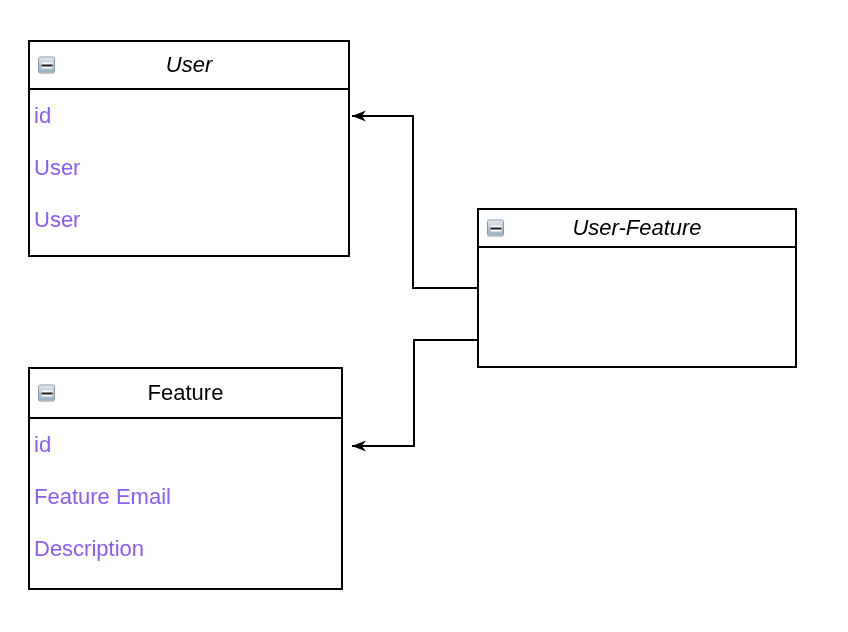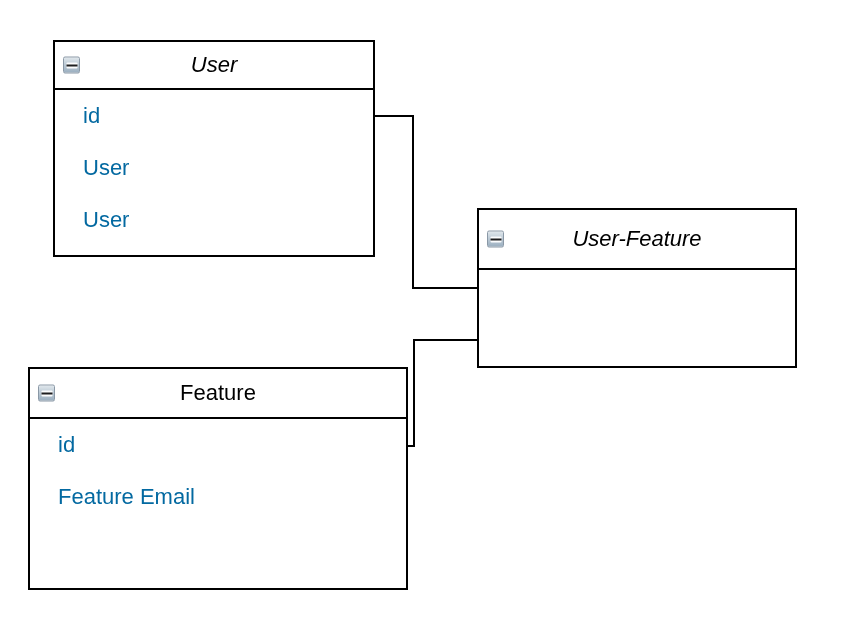--- a/index.html
+++ b/index.html
@@ -6,33 +6,33 @@
   html, body { width: 848px; height: 632px; background: #ffffff; overflow: hidden; }
   body { font-family: "Liberation Sans", "DejaVu Sans", sans-serif; color: #000000; position: relative; }
 
   .canvas { position: absolute; left: 0; top: 0; width: 848px; height: 632px; }
 
   .entity {
     position: absolute;
     background: #ffffff;
     border: 2px solid #000000;
   }
-  .entity-user          { left: 28px;  top: 40px;  width: 322px; height: 217px; margin-left: 25px; }
+  .entity-user          { left: 28px;  top: 40px;  width: 322px; height: 217px; }
   .entity-user-feature  { left: 477px; top: 208px; width: 320px; height: 160px; }
-  .entity-feature       { left: 28px;  top: 367px; width: 380px; height: 223px; }
+  .entity-feature       { left: 28px;  top: 367px; width: 315px; height: 223px; }
 
   .entity-header {
     position: relative;
     border-bottom: 2px solid #000000;
     display: flex;
     align-items: center;
     justify-content: center;
   }
   .entity-user .entity-header         { height: 48px; }
-  .entity-user-feature .entity-header { height: 60px; }
+  .entity-user-feature .entity-header { height: 38px; }
   .entity-feature .entity-header      { height: 50px; }
 
   .entity-title {
     font-size: 22px;
     color: #000000;
     white-space: nowrap;
   }
   .entity-title.italic { font-style: italic; }
 
   .collapse-btn {
@@ -63,23 +63,23 @@
     transform: translate(-50%, -50%);
     width: 11px; height: 2px;
     background: #1e1e20;
   }
 
   .entity-fields { padding-top: 0; }
   .field-row {
     height: 52px;
     display: flex;
     align-items: center;
-    padding-left: 28px;
+    padding-left: 4px;
     font-size: 22px;
-    color: #0369a1;
+    color: #8b5cf6;
     white-space: nowrap;
   }
 
   svg.connector-layer {
     position: absolute;
     left: 0; top: 0;
     width: 848px; height: 632px;
     pointer-events: none;
   }
   .connector {
@@ -125,16 +125,17 @@
   </div>
 
   <div class="entity entity-feature">
     <div class="entity-header">
       <span class="collapse-btn"></span>
       <span class="entity-title">Feature</span>
     </div>
     <div class="entity-fields">
         <div class="field-row">id</div>
         <div class="field-row">Feature Email</div>
+        <div class="field-row">Description</div>
       </div>
   </div>
 
 </div>
 
 </body></html>

